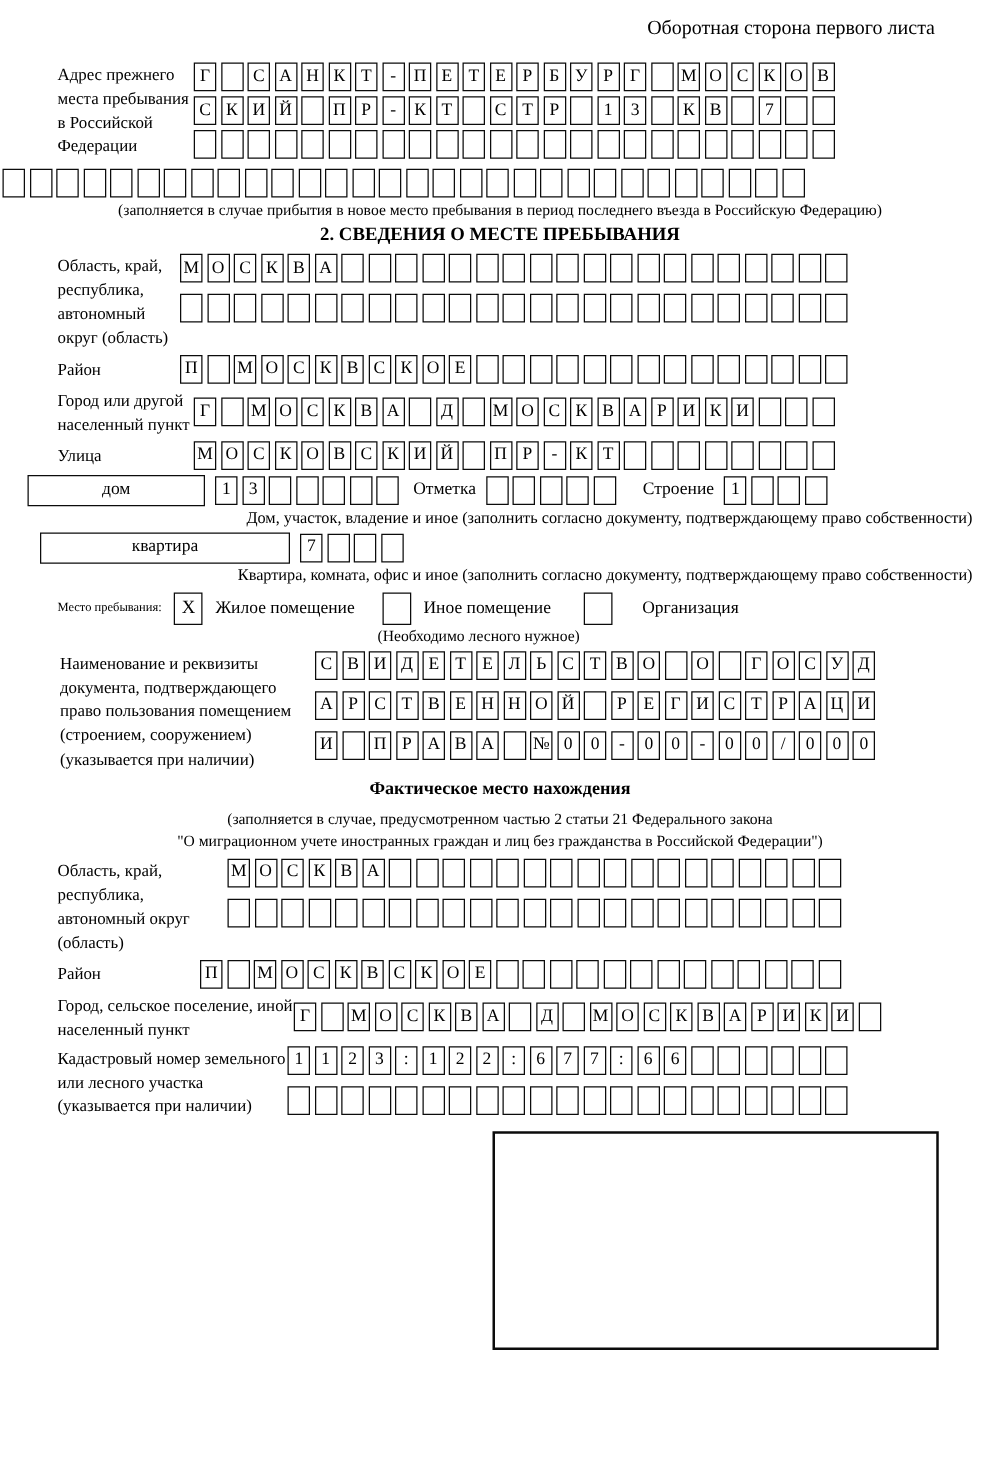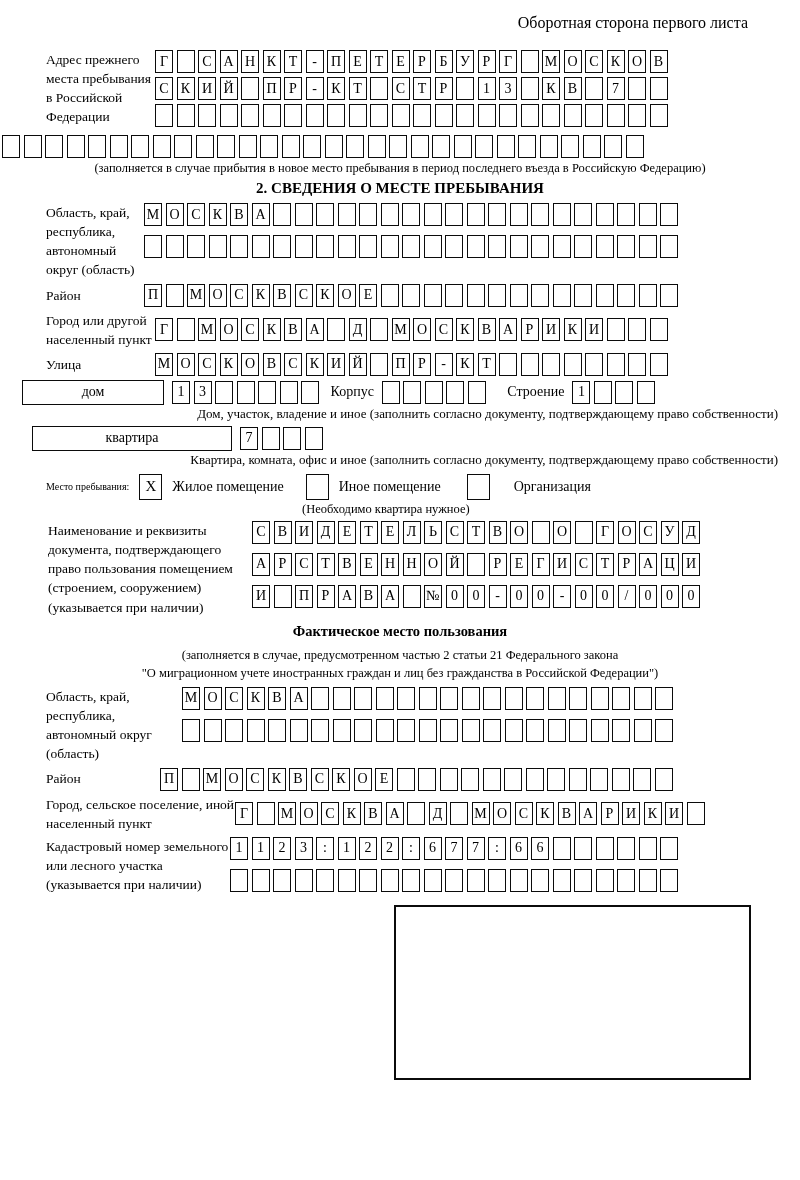--- a/index.html
+++ b/index.html
@@ -315,21 +315,21 @@
     <div class="widebox" style="width:142px;margin-right:8px;">дом</div>
     <div class="cells">
         <span class="cell">1</span>
         <span class="cell">3</span>
         <span class="cell"></span>
         <span class="cell"></span>
         <span class="cell"></span>
         <span class="cell"></span>
         <span class="cell"></span>
       </div>
-    <span class="inline-lbl">Корпус</span>
+    <span class="inline-lbl">Отметка</span>
     <div class="cells">
         <span class="cell"></span>
         <span class="cell"></span>
         <span class="cell"></span>
         <span class="cell"></span>
         <span class="cell"></span>
       </div>
     <span class="inline-lbl" style="margin-left:18px;">Строение</span>
     <div class="cells">
         <span class="cell">1</span>
@@ -353,21 +353,21 @@
 
   <div class="stay-row">
     <span class="stay-lbl">Место пребывания:</span>
     <span class="checkbox">X</span>
     <span class="opt-lbl">Жилое помещение</span>
     <span class="checkbox" style="margin-left:22px;"></span>
     <span class="opt-lbl">Иное помещение</span>
     <span class="checkbox" style="margin-left:26px;"></span>
     <span class="opt-lbl" style="margin-left:14px;">Организация</span>
   </div>
-  <div class="note" style="text-align:left;margin-left:280px;">(Необходимо квартира нужное)</div>
+  <div class="note" style="text-align:left;margin-left:280px;">(Необходимо лесного нужное)</div>
 
   <div class="field" style="margin-top:4px;">
     <div class="lbl" style="width:230px;padding-left:26px;">Наименование и реквизиты документа, подтверждающего право пользования помещением (строением, сооружением) (указывается при наличии)</div>
     <div class="rowset gap8">
       <div class="cells">
           <span class="cell">С</span>
           <span class="cell">В</span>
           <span class="cell">И</span>
           <span class="cell">Д</span>
           <span class="cell">Е</span>
@@ -430,21 +430,21 @@
           <span class="cell">0</span>
           <span class="cell">0</span>
           <span class="cell">/</span>
           <span class="cell">0</span>
           <span class="cell">0</span>
           <span class="cell">0</span>
         </div>
     </div>
   </div>
 
-  <div class="sub-title">Фактическое место пользования</div>
+  <div class="sub-title">Фактическое место нахождения</div>
   <div class="note">(заполняется в случае, предусмотренном частью 2 статьи 21 Федерального закона</div>
   <div class="note" style="margin-bottom:6px;">"О миграционном учете иностранных граждан и лиц без гражданства в Российской Федерации")</div>
 
   <div class="field">
     <div class="lbl" style="width:160px;">Область, край, республика, автономный округ (область)</div>
     <div class="rowset gap8">
       <div class="cells">
           <span class="cell">М</span>
           <span class="cell">О</span>
           <span class="cell">С</span>

